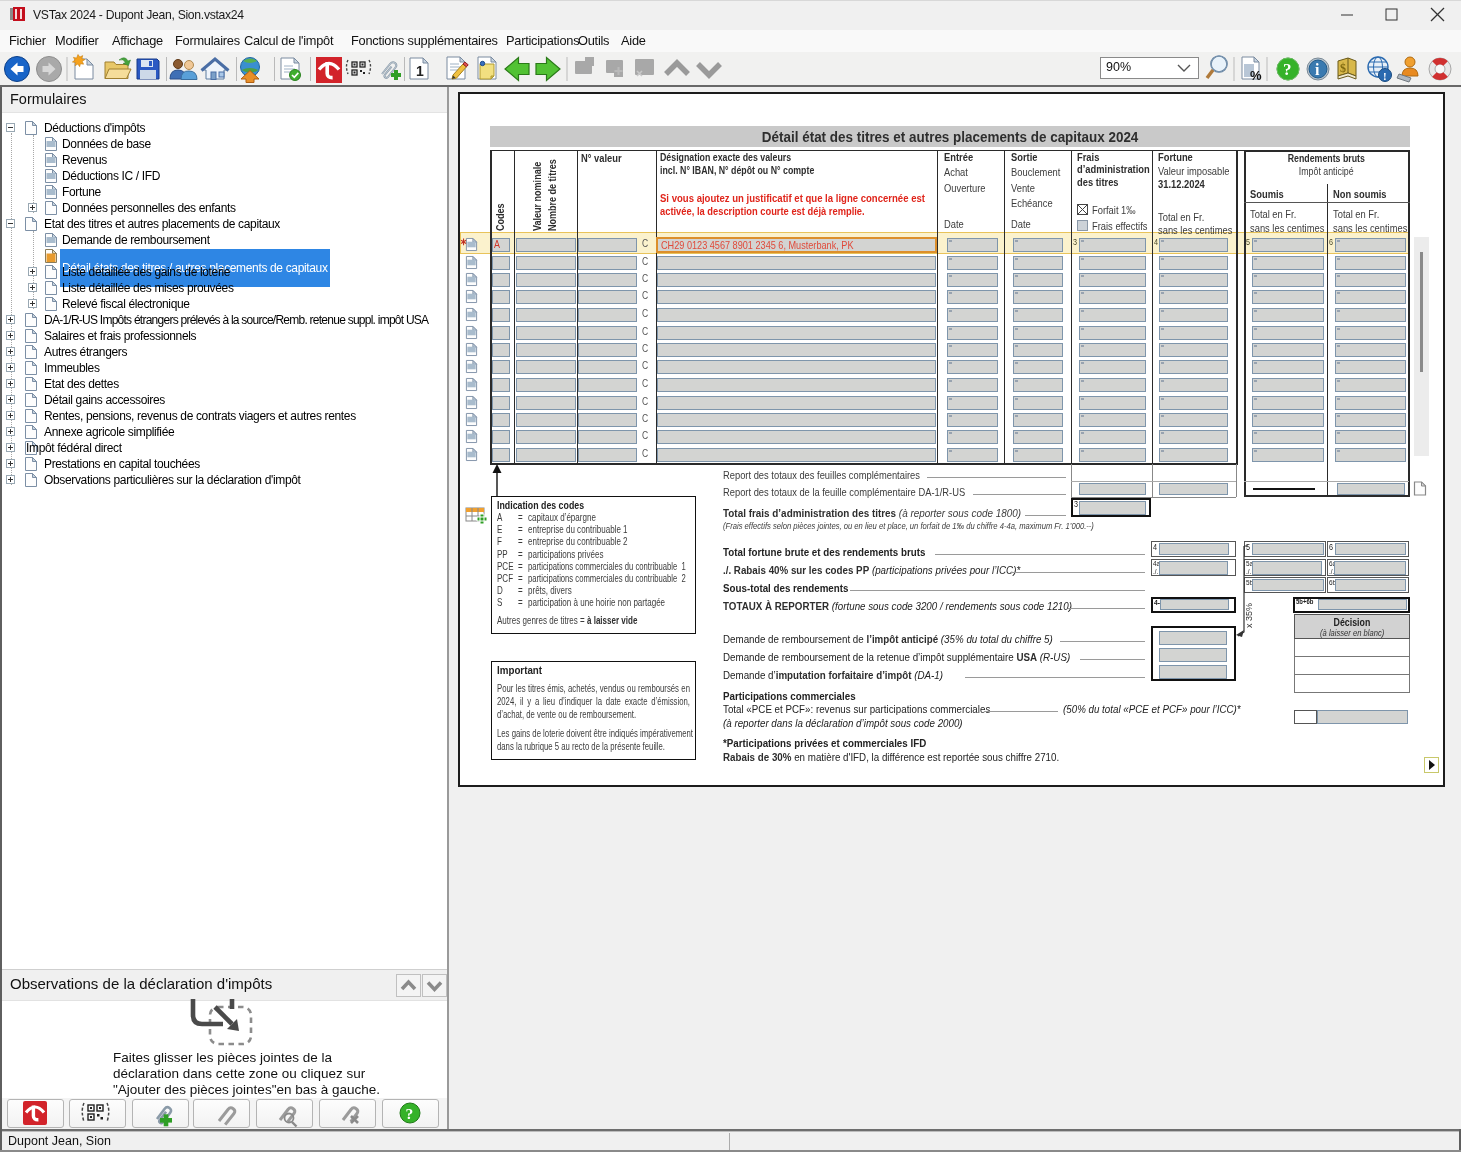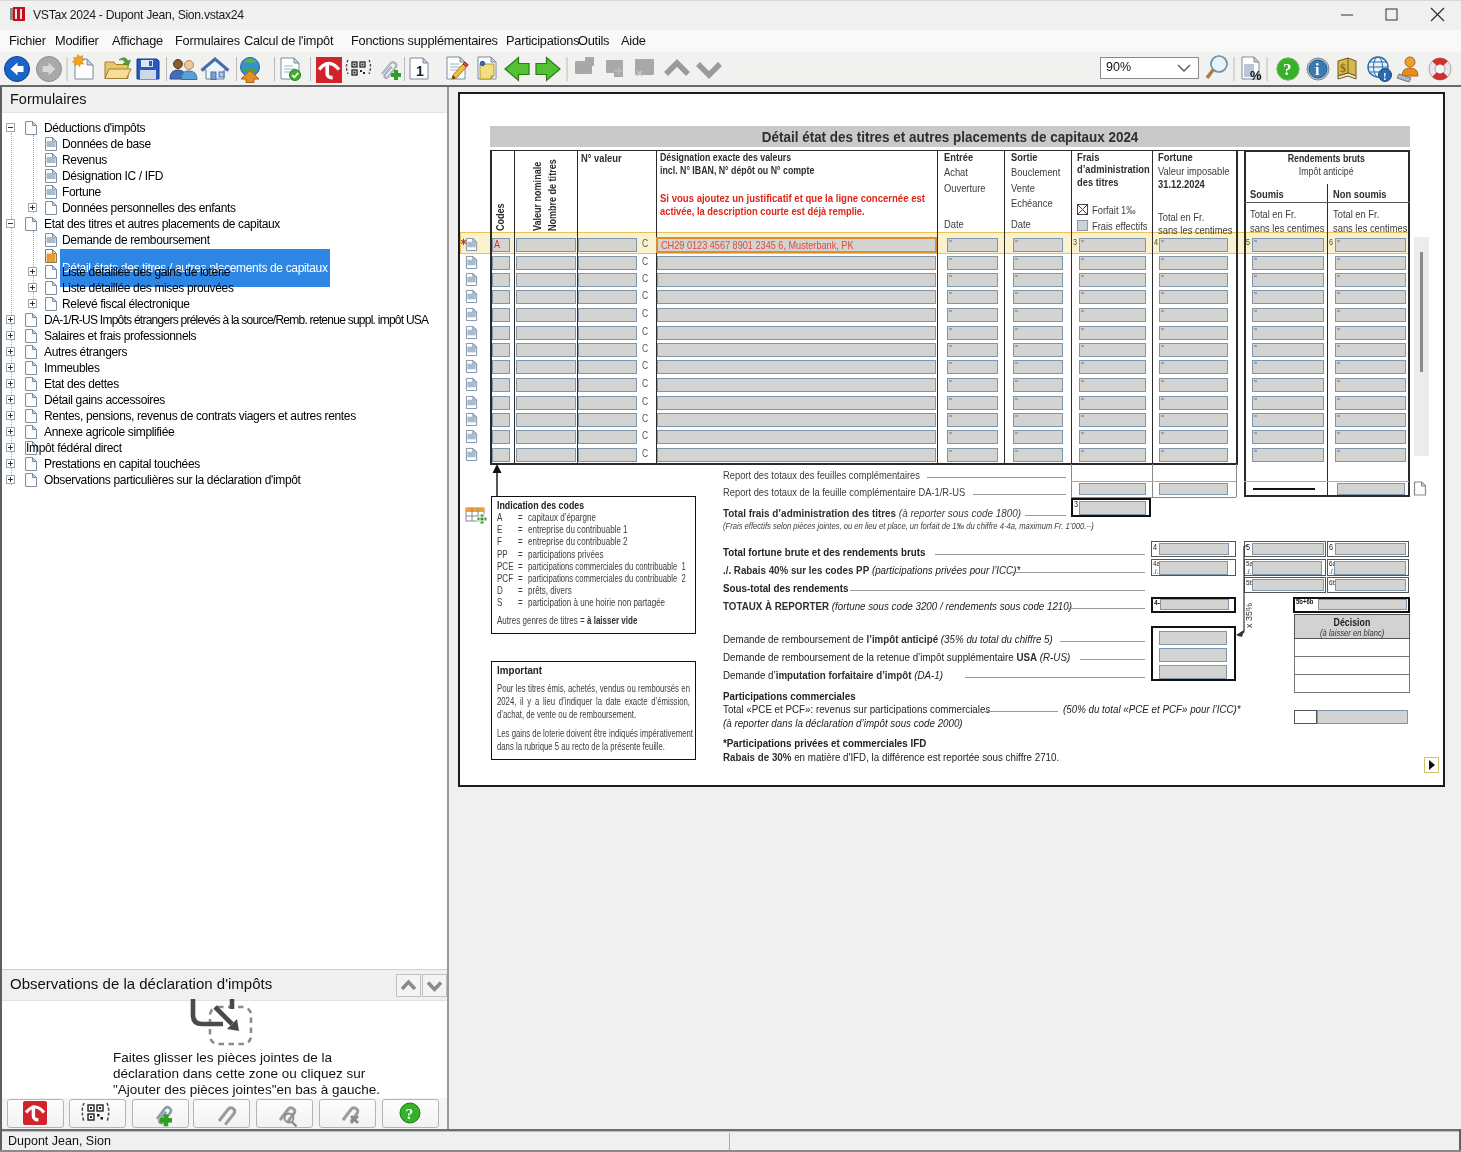--- a/index.html
+++ b/index.html
@@ -290,21 +290,21 @@
 <div class="trow" style="left:0;top:152px">
       <svg style="position:absolute;left:44px;top:0" width="14" height="16">
         <use href="#i-docchild"></use>
       </svg>
       <span class="lbl" style="left:62px">Revenus</span>
     </div>
 <div class="trow" style="left:0;top:168px">
       <svg style="position:absolute;left:44px;top:0" width="14" height="16">
         <use href="#i-docchild"></use>
       </svg>
-      <span class="lbl" style="left:62px">Désignation IC / IFD</span>
+      <span class="lbl" style="left:62px">Déductions IC / IFD</span>
     </div>
 <div class="trow" style="left:0;top:184px">
       <svg style="position:absolute;left:44px;top:0" width="14" height="16">
         <use href="#i-docchild"></use>
       </svg>
       <span class="lbl" style="left:62px">Fortune</span>
     </div>
 <div class="trow" style="left:0;top:200px">
       <span class="pbox plus" style="left:28px"></span>
       <svg style="position:absolute;left:44px;top:0" width="14" height="16">

